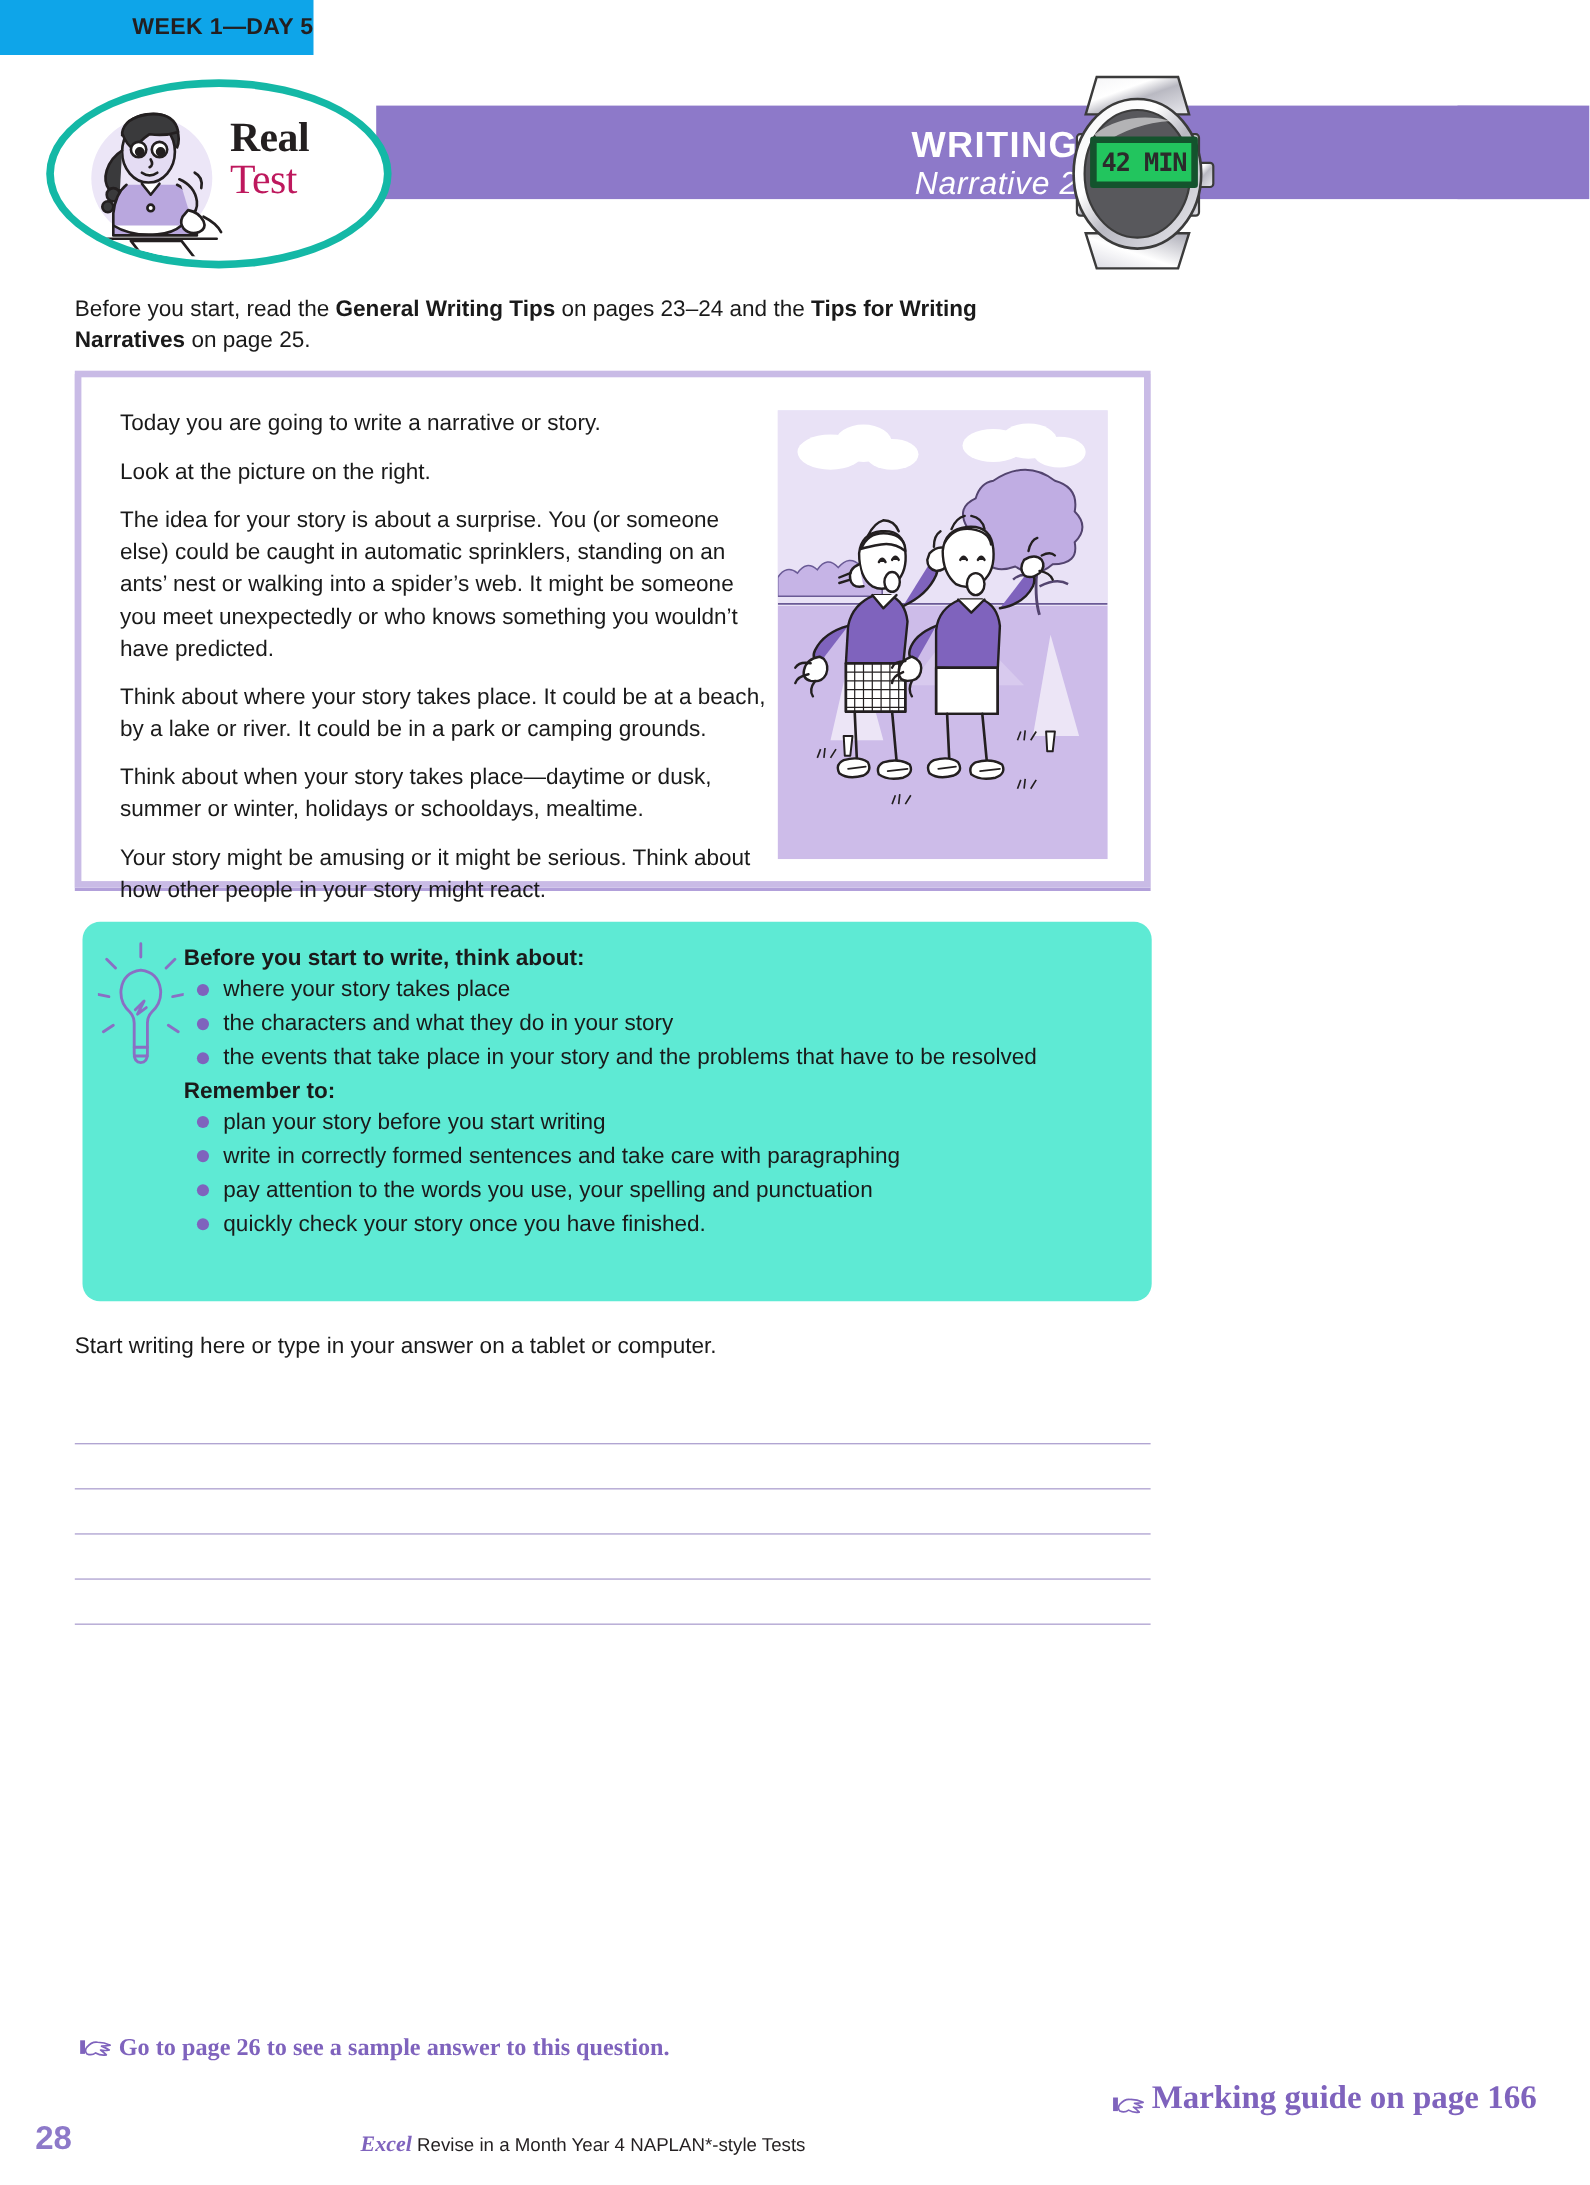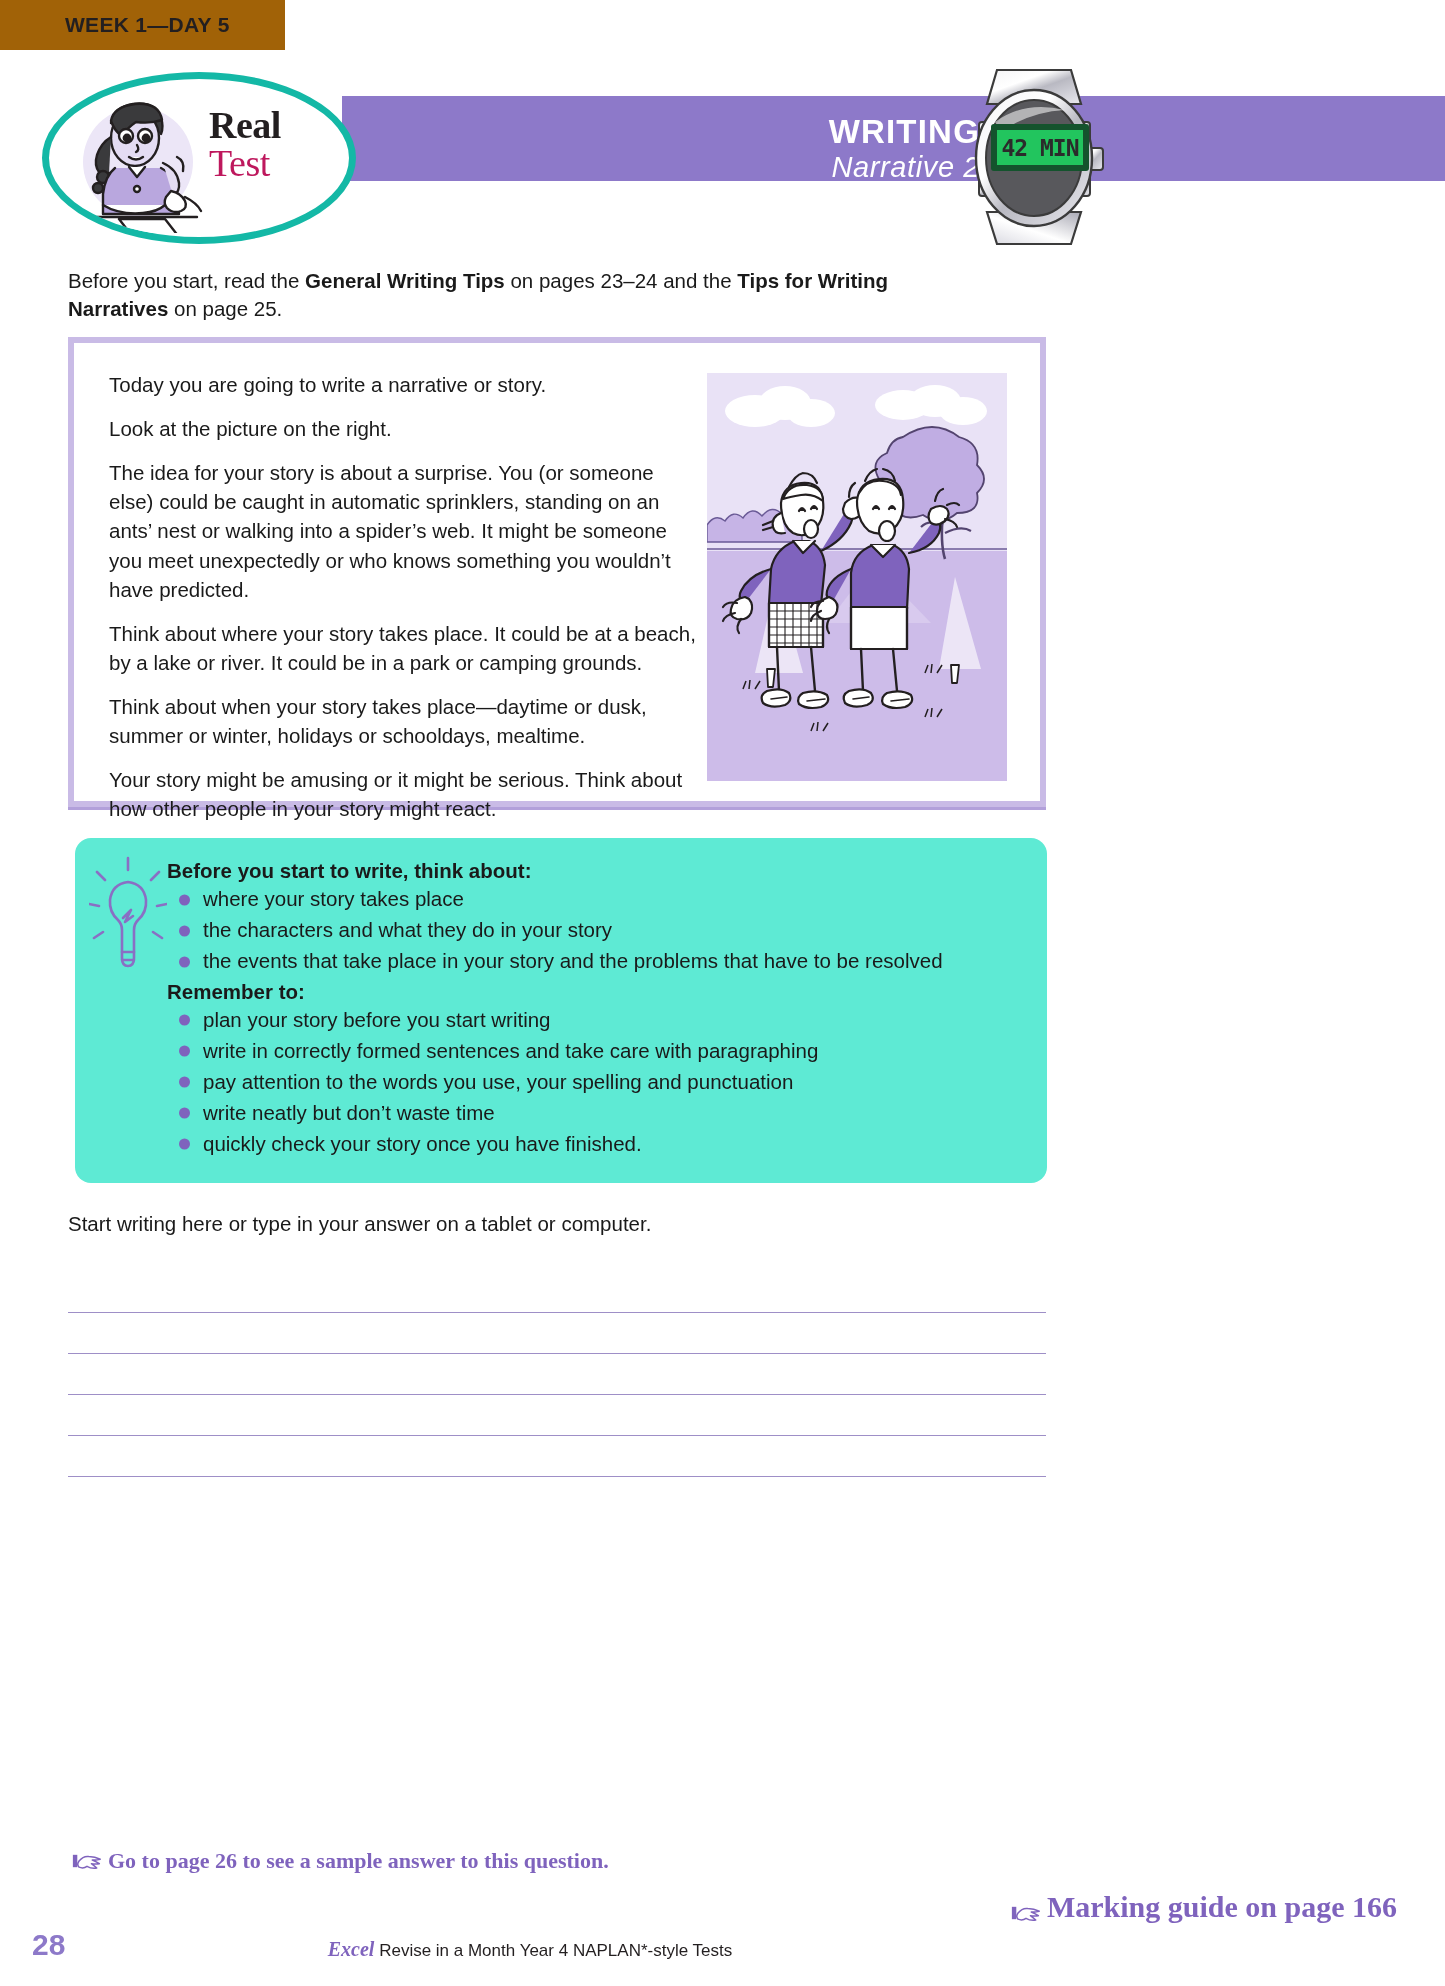--- a/index.html
+++ b/index.html
@@ -9,22 +9,22 @@
     font-family:"Liberation Sans",sans-serif;
     color:#1a1a1a;
     position:relative;
     overflow:hidden;
   }
   .page{position:relative;width:1445px;height:1986px;}
 
   
   .week-tab{
     position:absolute;left:0;top:0;width:285px;height:50px;
-    background:#a16207;
-    display:flex;align-items:center;
+    background:#0ea5e9;
+    display:flex;align-items:center;justify-content:flex-end;
   }
   .week-tab span{
     font-size:21px;font-weight:bold;letter-spacing:.3px;
     color:#231f20;padding-left:65px;
   }
 
   
   .banner{
     position:absolute;left:342px;top:96px;width:1103px;height:85px;
     background:#8d79c9;
@@ -367,21 +367,20 @@
       <ul>
         <li>where your story takes place</li>
         <li>the characters and what they do in your story</li>
         <li>the events that take place in your story and the problems that have to be resolved</li>
       </ul>
       <div class="tips-head2">Remember to:</div>
       <ul>
         <li>plan your story before you start writing</li>
         <li>write in correctly formed sentences and take care with paragraphing</li>
         <li>pay attention to the words you use, your spelling and punctuation</li>
-        <li>write neatly but don’t waste time</li>
         <li>quickly check your story once you have finished.</li>
       </ul>
     </div>
   </div>
 
   <div class="start-writing">Start writing here or type in your answer on a tablet or computer.</div>
 
   <div class="lines">
     <div class="ln"></div>
     <div class="ln"></div>

